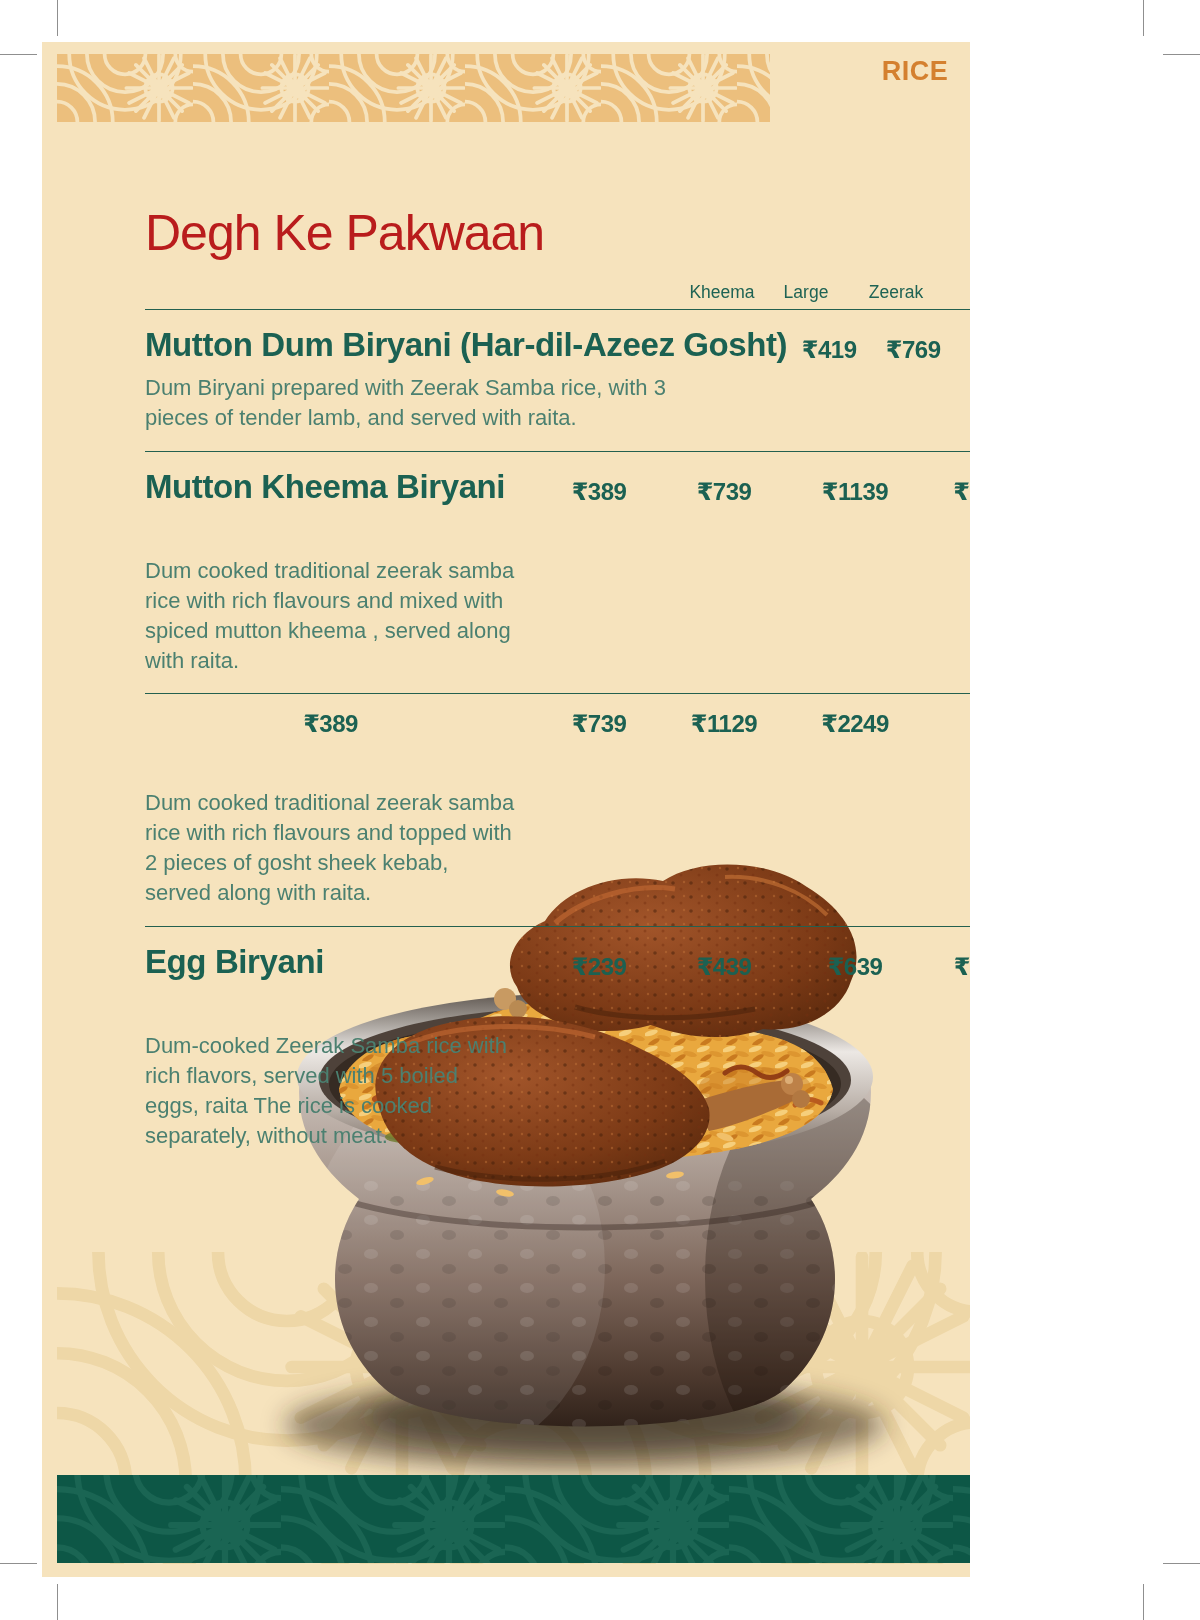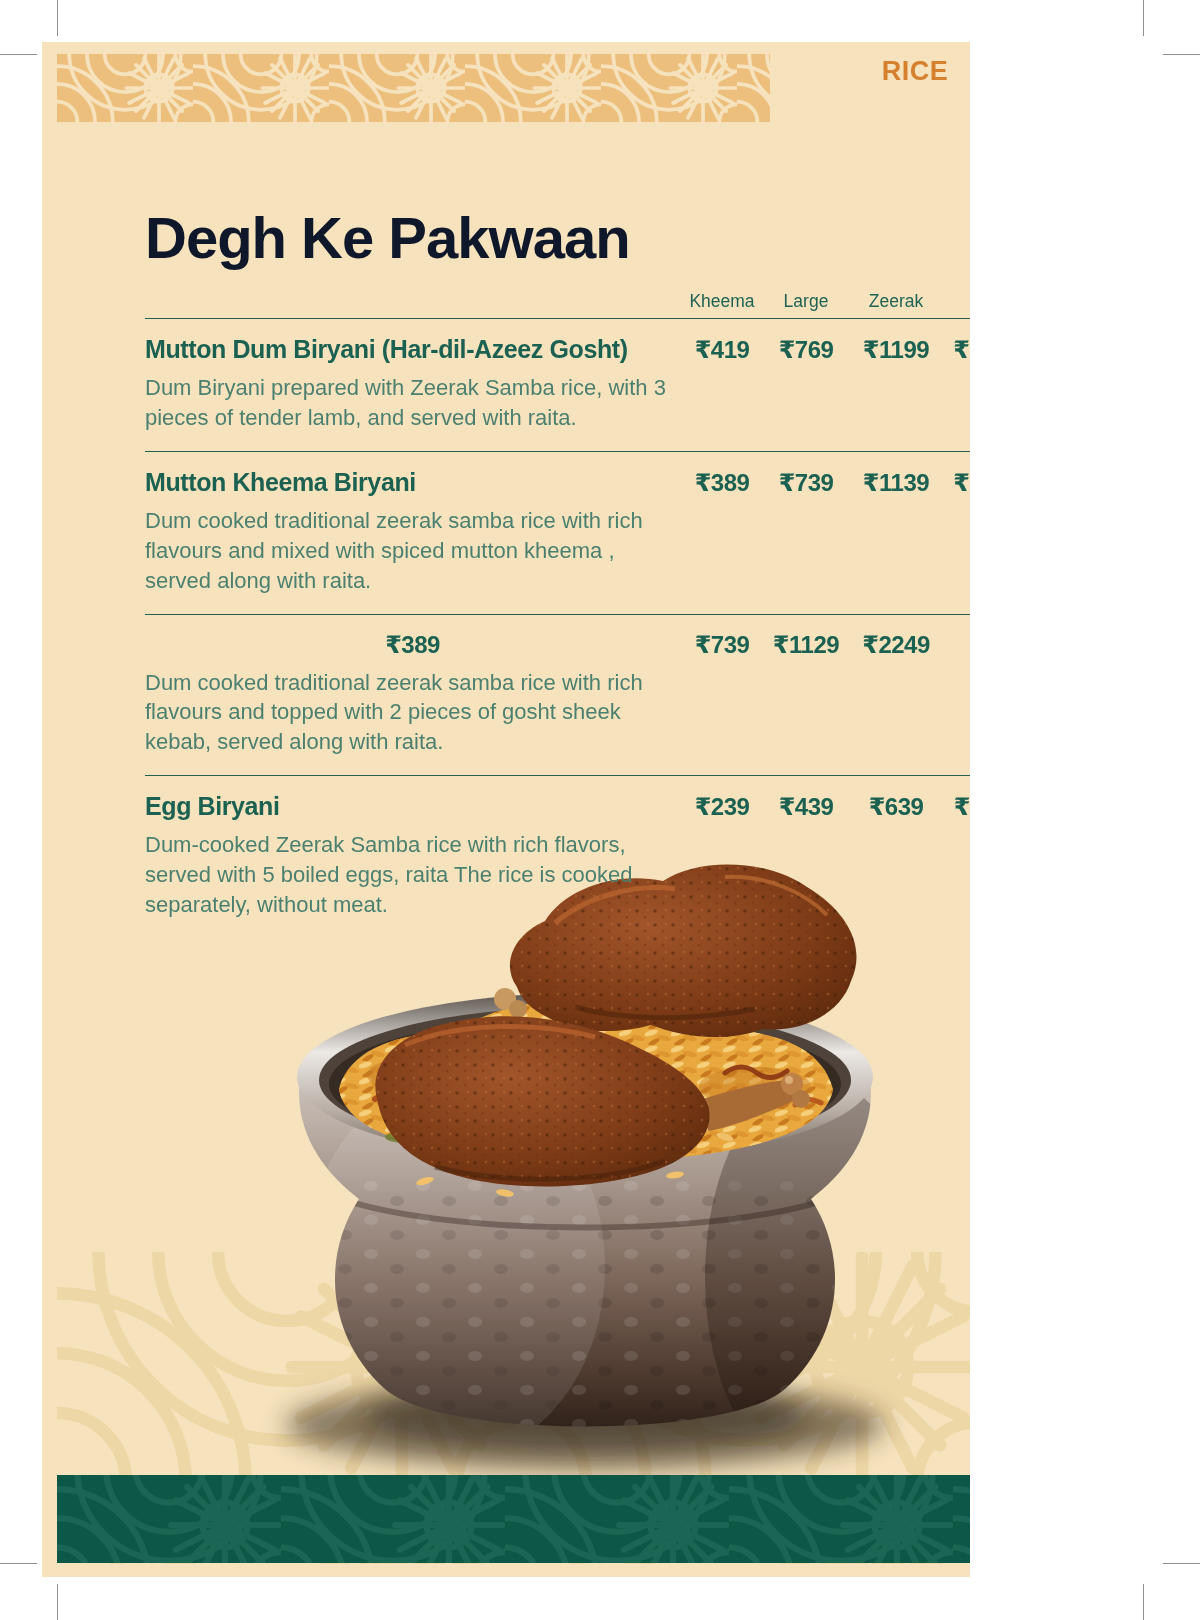--- a/index.html
+++ b/index.html
@@ -8,27 +8,27 @@
   .page{position:absolute;left:42px;top:42px;width:928px;height:1535px;background:#f6e3bd;overflow:hidden;}
   .band{position:absolute;display:block;}
   .band-top{left:15px;top:12px;}
   .tile-corner{left:1036px;top:13px;}
   .category{position:absolute;left:740px;top:14px;width:266px;text-align:center;
     color:#d4802f;font-weight:bold;font-size:27px;line-height:1.13;letter-spacing:.5px;}
   .watermark{position:absolute;left:15px;top:1210px;z-index:1;}
   .band-footer{left:15px;top:1433px;z-index:5;}
   .photo{position:absolute;left:208px;top:795px;width:670px;height:660px;z-index:3;}
   .content{position:absolute;left:103px;top:162px;width:885px;z-index:4;}
-  .title{margin:0 0 20px 0;font-size:58px;font-weight:bold;letter-spacing:-1px;color:#0f172a;}
+  .title{margin:0 0 20px 0;font-size:50px;font-weight:normal;letter-spacing:-1px;color:#b91c1c;}
   .grid{display:grid;grid-template-columns:1fr 84px 84px 96px 86px;align-items:end;}
   .cols-header .col{font-size:17.5px;color:#1e6354;text-align:center;padding-bottom:6px;}
   .rule{border-top:1.8px solid #24604f;height:0;}
   .item{padding:16px 0 18px 0;}
-  .item + .item{border-top:1.6px solid #24604f;}
-  .item-name{margin:0;font-size:25px;font-weight:bold;letter-spacing:-.4px;color:#1b6152;white-space:nowrap;grid-column:1;}
+  .item + .item{border-top:1.6px solid #24604f;gap:41px;}
+  .item-name{margin:0;font-size:33px;font-weight:bold;letter-spacing:-.4px;color:#1b6152;white-space:nowrap;grid-column:1;}
   .price{font-size:24px;font-weight:bold;letter-spacing:-.5px;color:#1b6152;text-align:center;white-space:nowrap;}
   .item-desc{grid-column:1 / 2;max-width:548px;margin:9px 0 0 0;font-size:22px;line-height:1.36;color:#4b8070;}
 </style>
 </head>
 <body>
 
 <i class="cm" style="left:57px;top:0;width:1px;height:36px"></i>
 <i class="cm" style="left:0;top:54px;width:37px;height:1px"></i>
 <i class="cm" style="left:1143px;top:0;width:1px;height:36px"></i>
 <i class="cm" style="left:1163px;top:54px;width:37px;height:1px"></i>

